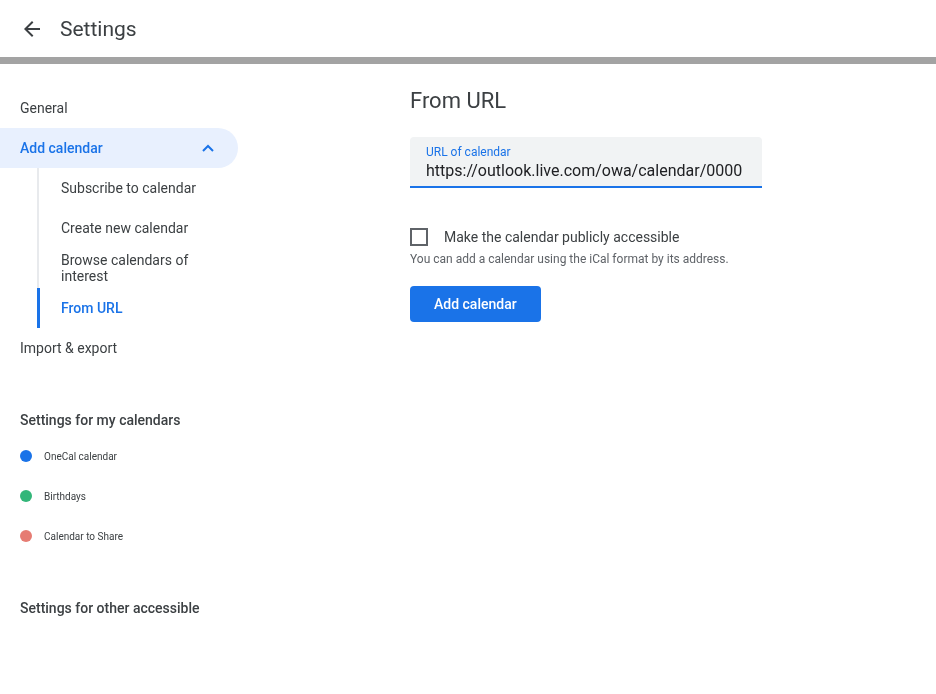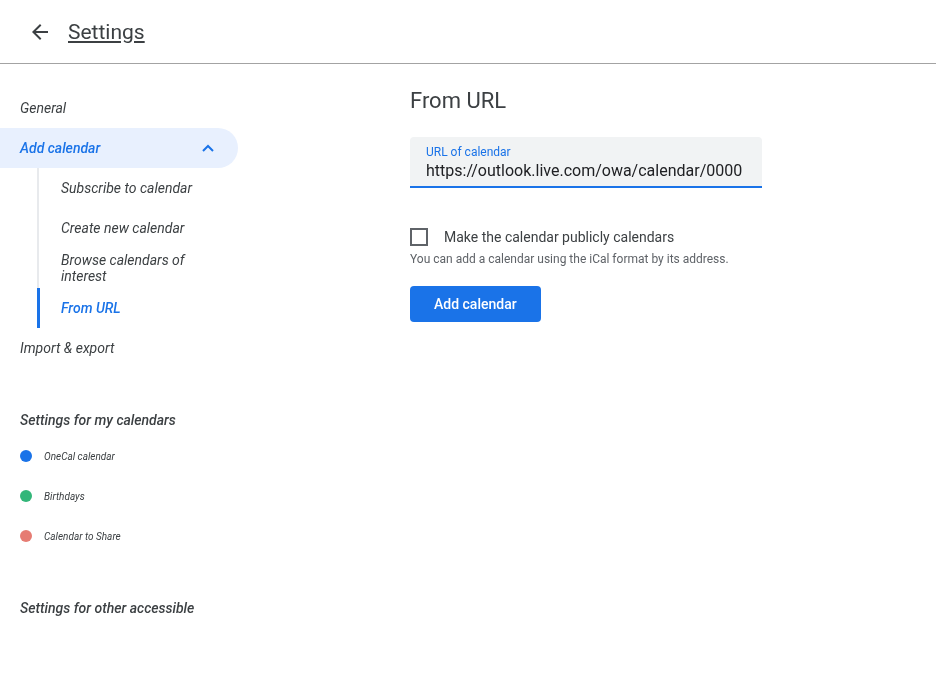--- a/index.html
+++ b/index.html
@@ -12,23 +12,22 @@
       background: #fff;
       color: #3c4043;
       width: 936px;
       height: 694px;
       overflow: hidden;
     }
     .header {
       display: flex;
       align-items: center;
       height: 64px;
-      padding: 0 24px;
-      border-bottom: 1px solid #a3a3a3;
-      text-decoration: underline;
+      padding: 0 16px;
+      border-bottom: 7px solid #a3a3a3;
     }
     .back-btn {
       width: 40px;
       height: 40px;
       display: flex;
       align-items: center;
       justify-content: center;
       cursor: pointer;
       border-radius: 50%;
       margin-right: 8px;
@@ -38,21 +37,20 @@
       font-size: 21px;
       color: #3c4043;
       font-weight: 400;
     }
     .container {
       display: flex;
     }
     .sidebar {
       width: 250px;
       padding-top: 24px;
-      font-style: italic;
     }
     .nav-item {
       height: 40px;
       display: flex;
       align-items: center;
       padding: 0 20px;
       font-size: 14px;
       color: #3c4043;
       cursor: pointer;
       border-radius: 0 20px 20px 0;
@@ -259,18 +257,18 @@
   </div>
 
   <div class="content">
     <div class="content-title">From URL</div>
     <div class="input-wrapper">
       <span class="input-label">URL of calendar</span>
       <input type="text" class="url-input" value="https://outlook.live.com/owa/calendar/0000" style="">
     </div>
     <div class="checkbox-row">
       <div class="checkbox"></div>
-      <span class="checkbox-label">Make the calendar publicly calendars</span>
+      <span class="checkbox-label">Make the calendar publicly accessible</span>
     </div>
     <div class="helper-text">You can add a calendar using the iCal format by its address.</div>
     <button class="add-button">Add calendar</button>
   </div>
 </div>
 
 </body></html>

